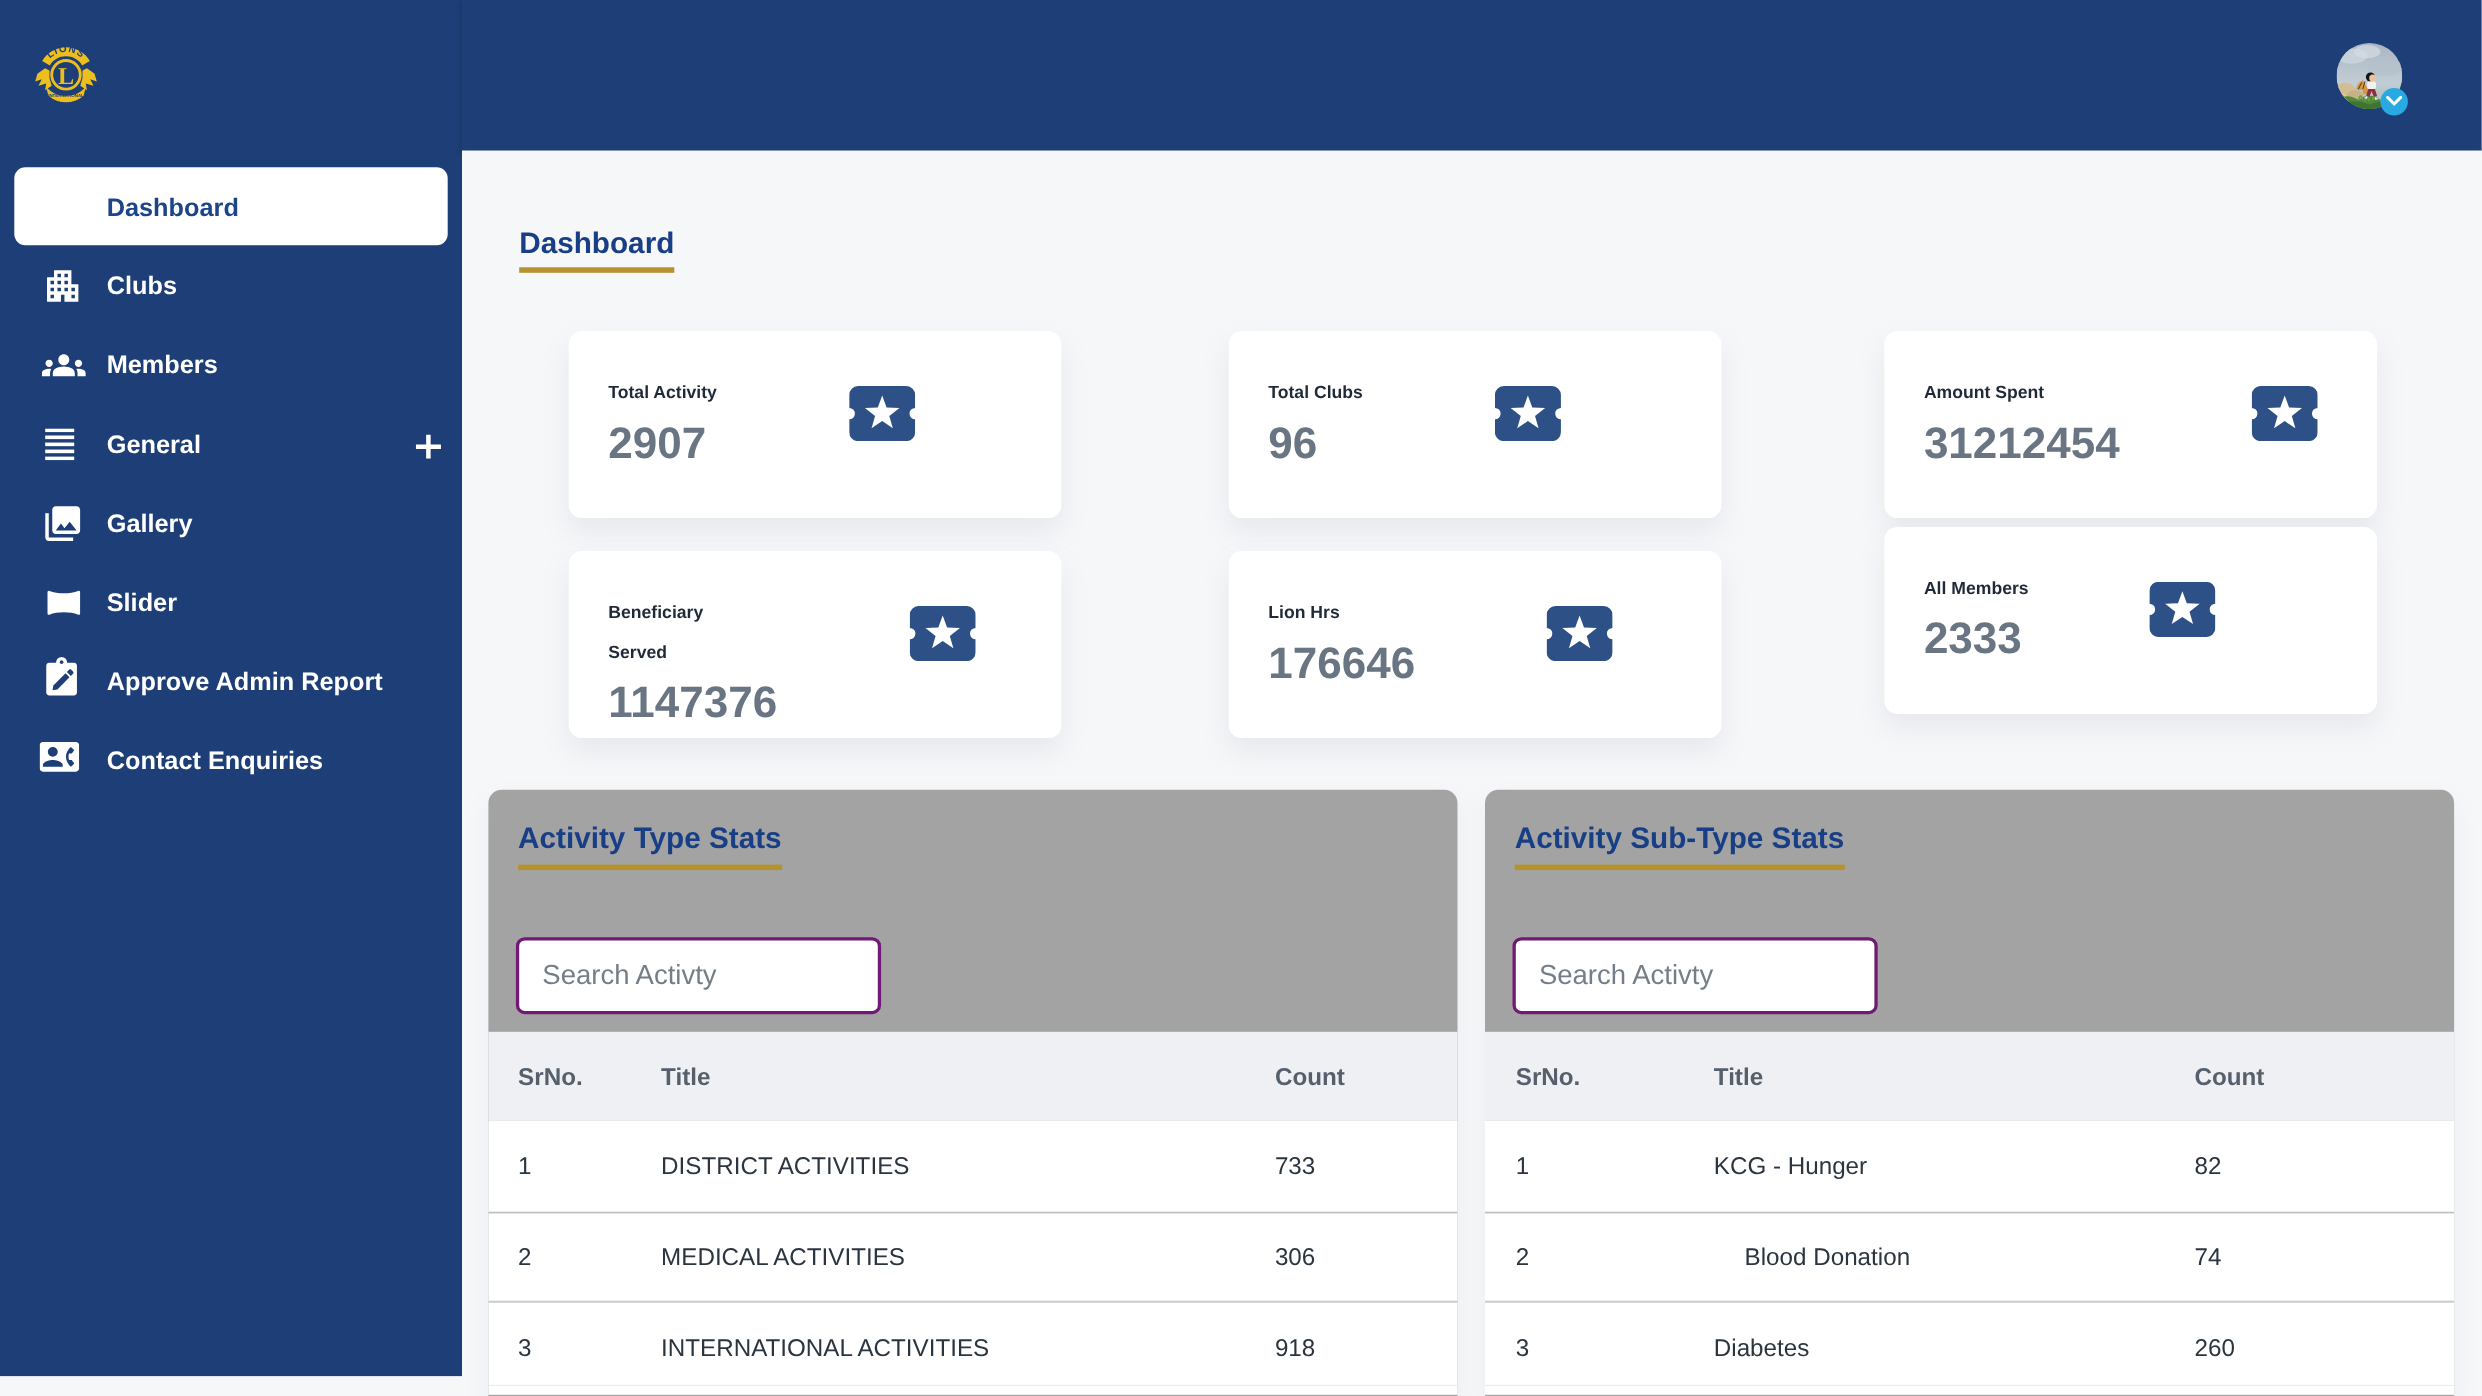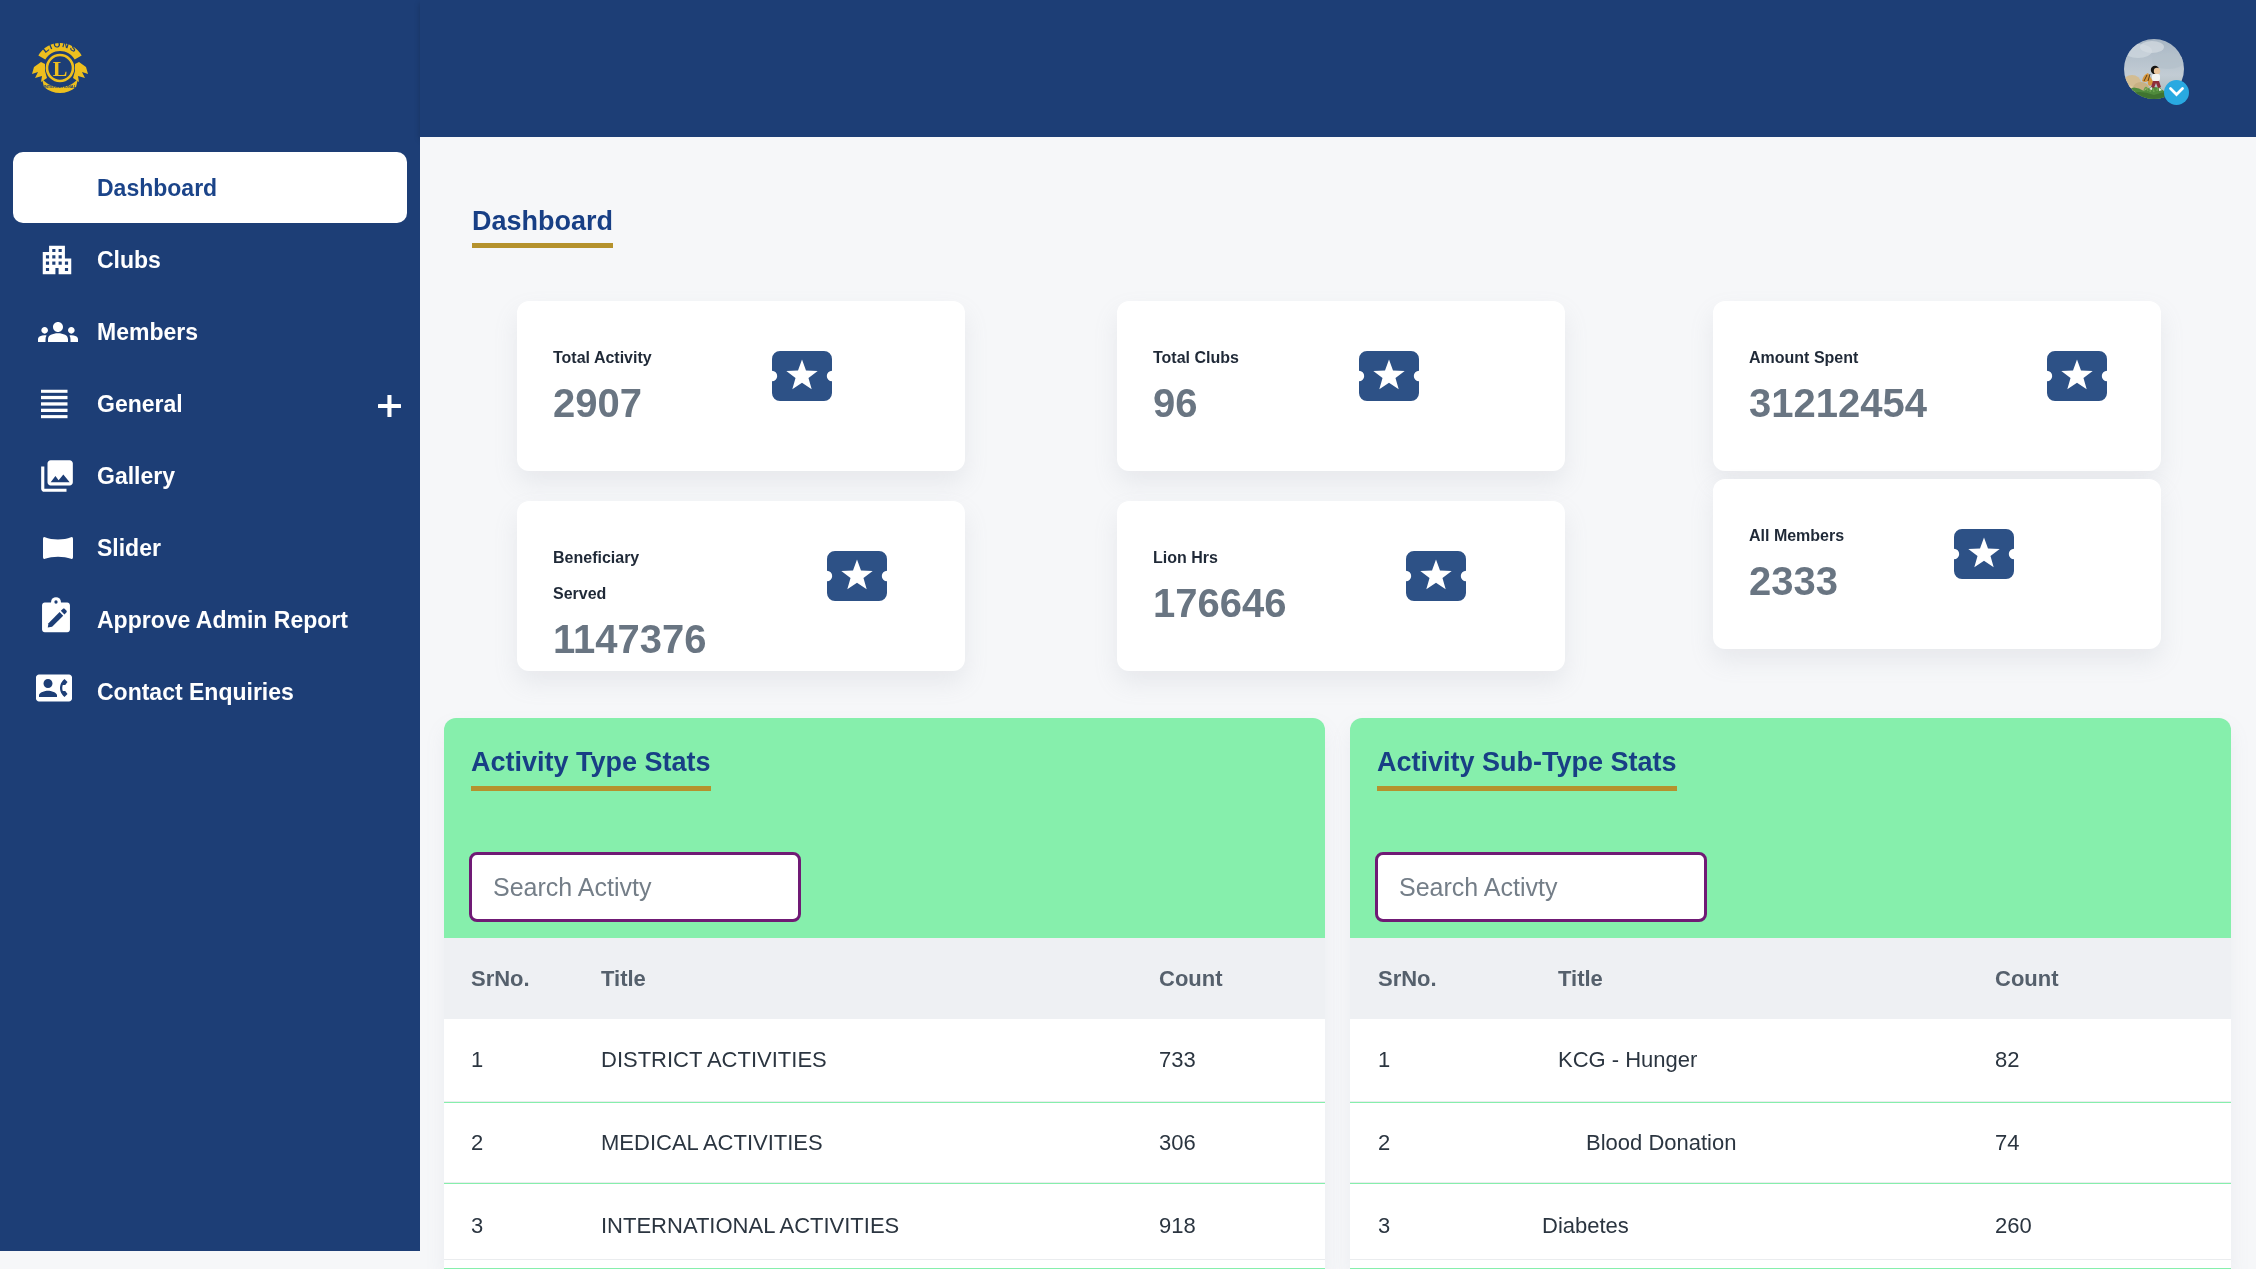--- a/index.html
+++ b/index.html
@@ -18,21 +18,21 @@
 
   .pgtitle { position:absolute; left:472px; top:208px; font-size:27px; line-height:27px; font-weight:bold; color:#183f85; padding-bottom:8px; border-bottom:5px solid #b5922d; }
 
   .card { position:absolute; width:448px; height:170px; background:#ffffff; border-radius:12px; box-shadow:0 12px 24px rgba(140,152,164,0.14); }
   .card .inner { position:absolute; left:36px; top:39px; display:flex; }
   .card .tcol { }
   .card .ttl { font-size:16px; font-weight:bold; color:#1f2937; line-height:36px; }
   .card .num { font-size:40px; font-weight:bold; color:#697582; line-height:40px; padding-top:7px;}
   .card .icon { margin-left:120px; margin-top:11px; flex:none; }
 
-  .panel { position:absolute; top:718px; width:881px; background:#86efac; border-radius:12px 12px 0 0; box-shadow:0 10px 20px rgba(140,152,164,0.10); height:551px; }
+  .panel { position:absolute; top:718px; width:881px; background:#a3a3a3; border-radius:12px 12px 0 0; box-shadow:0 10px 20px rgba(140,152,164,0.10); height:551px; }
   .lpanel { left:444px; }
   .rpanel { left:1350px; }
   .ptitle { position:absolute; left:27px; top:31px; font-size:27px; line-height:27px; font-weight:bold; color:#183f85; padding-bottom:10px; border-bottom:5px solid #b5922d; }
   .search { position:absolute; left:25px; top:134px; width:332px; height:70px; border:3px solid #701a75; border-radius:8px; background:#fff; }
   .search span { position:absolute; left:21px; top:50%; transform:translateY(-50%); color:#747e88; font-size:25px; }
   .thead { position:absolute; left:0; top:220px; width:881px; height:81px; background:#eef0f3; }
   .thead div { position:absolute; top:50%; transform:translateY(-50%); font-size:22px; font-weight:bold; color:#55606c; }
   .trow { position:absolute; left:0; width:881px; background:#fff; border-bottom:1px solid #eaecee; }
   .trow div { position:absolute; top:50%; transform:translateY(-50%); font-size:22px; color:#2b3540; }
 
@@ -273,19 +273,19 @@
       <div style="left:208px;">KCG - Hunger</div>
       <div style="left:645px;">82</div>
     </div>
   <div class="trow" style="top:385px;height:80px;">
       <div style="left:28px;">2</div>
       <div style="left:208px;margin-left:28px;">Blood Donation</div>
       <div style="left:645px;">74</div>
     </div>
   <div class="trow" style="top:466px;height:84px;border-bottom:none;">
       <div style="left:28px;">3</div>
-      <div style="left:192px;text-align:right;">Diabetes</div>
+      <div style="left:208px;text-align:right;">Diabetes</div>
       <div style="left:645px;">260</div>
     </div>
 </div>
 
 <div class="abs" style="left:444px;top:1259px;width:881px;height:1px;background:#eaecee;"></div>
 <div class="abs" style="left:1350px;top:1259px;width:881px;height:1px;background:#eaecee;"></div>
 
 </body></html>

